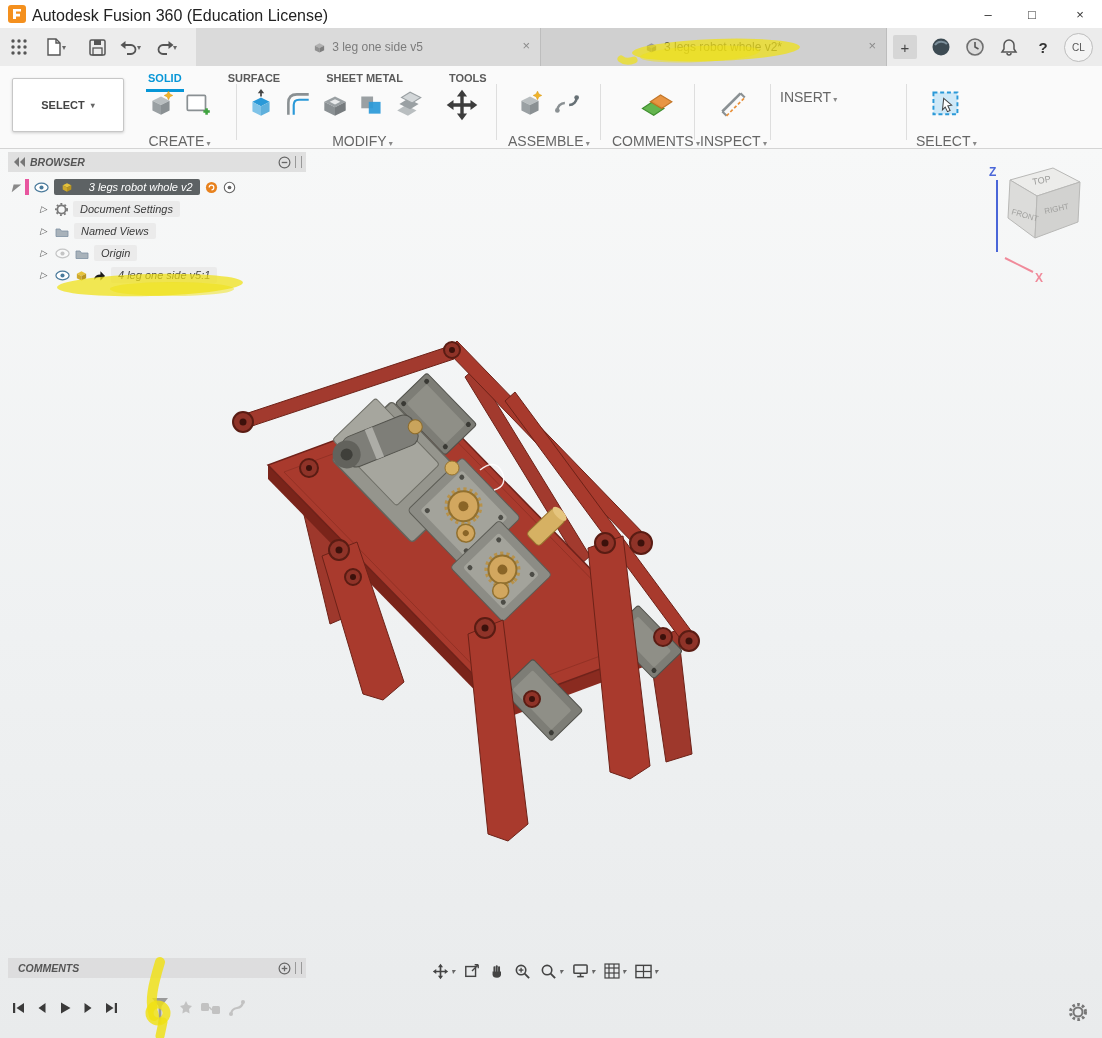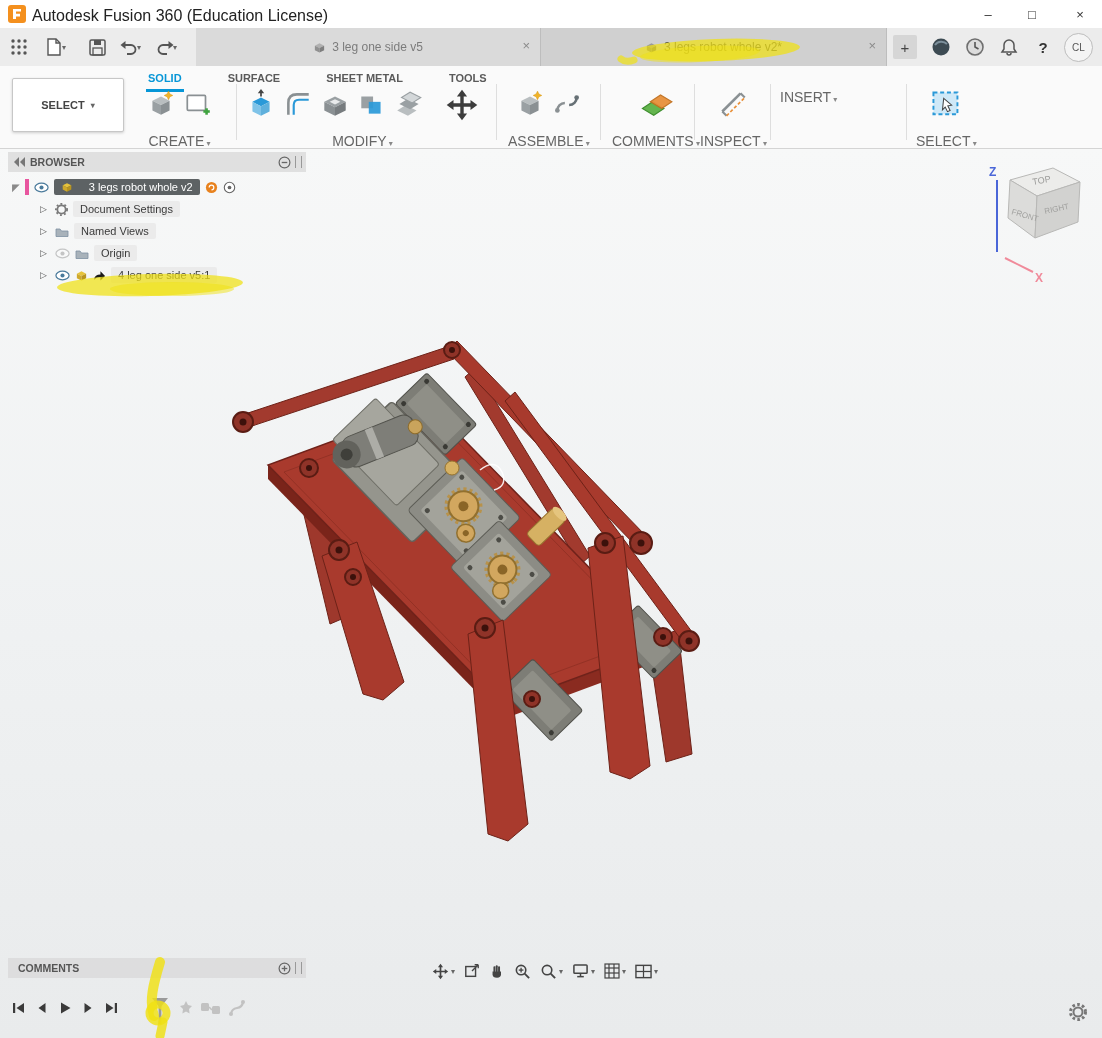--- a/index.html
+++ b/index.html
@@ -56,21 +56,21 @@
   .rootpill{background:#5d6264;color:#fff;display:flex;align-items:center;gap:16px;}
   .exp{font-size:9px;color:#555;cursor:pointer;width:10px;}
   .pinkbar{width:4px;height:16px;background:#e8569f;}
   
   .navbar{left:432px;top:956px;height:30px;display:flex;align-items:center;gap:9px;}
   .navitem{display:flex;align-items:center;gap:2px;cursor:pointer;}
   .timeline{left:0;top:990px;width:1102px;height:48px;background:transparent;}
   .playbtns{left:10px;top:10px;display:flex;gap:6px;}
   .playbtns > div{cursor:pointer;}
   .anno{pointer-events:none;z-index:60;}
-  .overlay-z{z-index:40;}
+  .overlay-z{z-index:40;font-style:italic;}
 </style>
 </head>
 <body>
 
 <div id="app">
 
   <div class="abs canvas">
 
     <svg class="abs" style="left:140px;top:172px;" width="620" height="580" viewBox="140 320 620 580">
 

